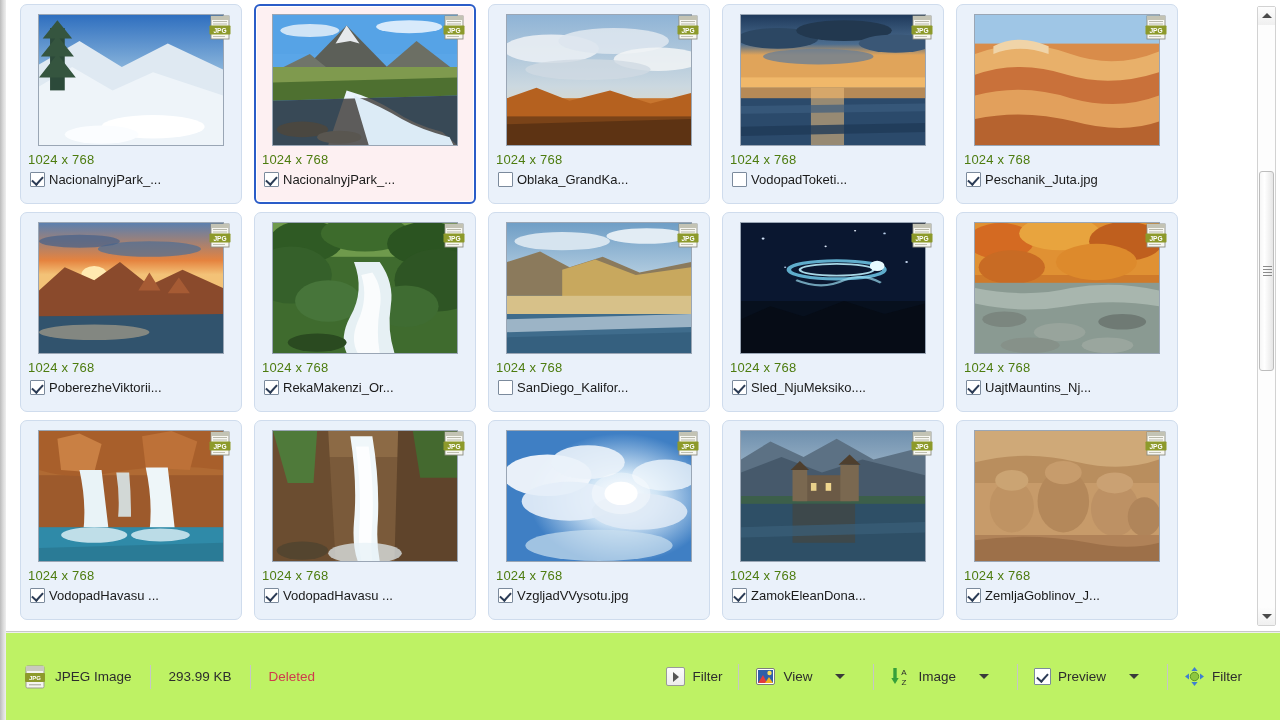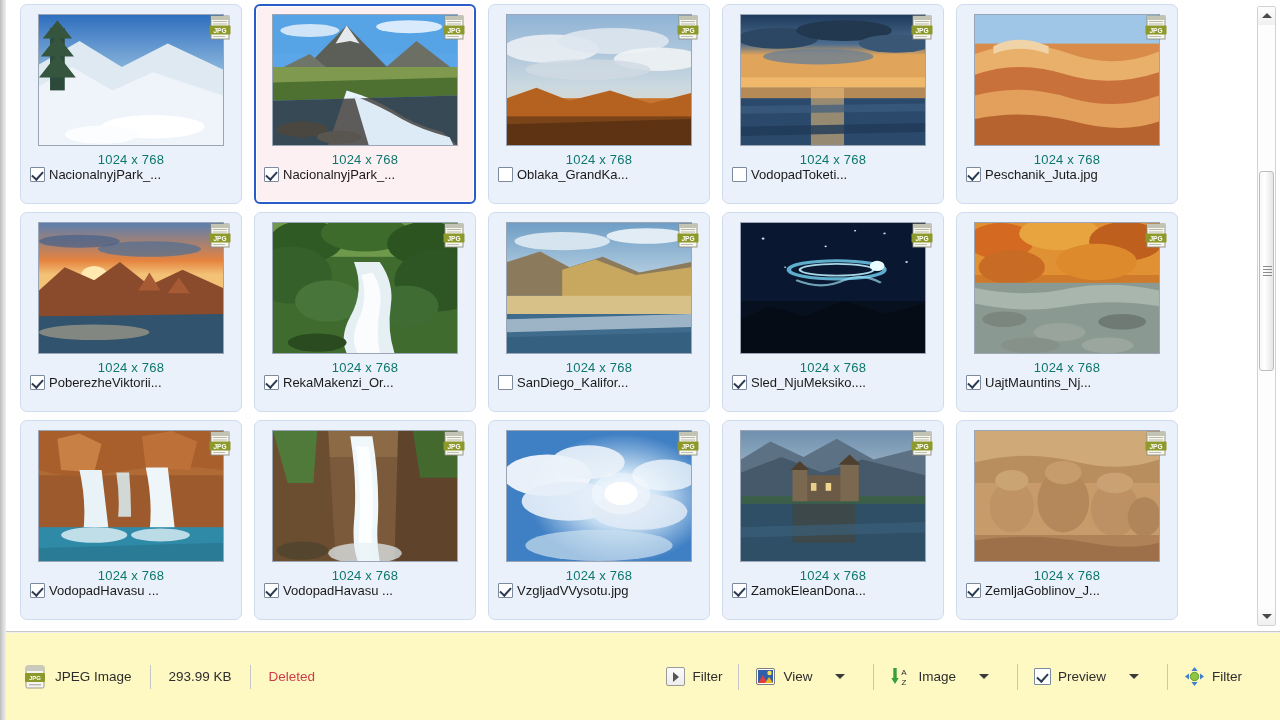--- a/index.html
+++ b/index.html
@@ -91,31 +91,32 @@
   
   .jpg-badge {
     position: absolute;
     right: 2px;
     top: 3px;
     width: 24px; height: 26px;
     pointer-events: none;
   }
 
   .dim {
-    text-align: center;
-    color: #0f766e;
+    text-align: left;
+    color: #4d7c0f;
     font-size: 13px;
     margin-top: 4px;
     letter-spacing: 0.2px;
   }
 
   .namerow {
     display: flex;
     align-items: center;
     gap: 4px;
+    margin-top: 5px;
     padding-left: 2px;
   }
   .cbox {
     flex: 0 0 auto;
     width: 15px; height: 15px;
     border: 1px solid #7b8a9c;
     background: #ffffff;
     border-radius: 1px;
     position: relative;
   }
@@ -184,21 +185,21 @@
     height: 1px;
     background: #8a8a8a;
     margin-bottom: 2px;
   }
 
   
   .statusbar {
     position: absolute;
     left: 6px; top: 633px;
     width: 1274px; height: 87px;
-    background: #fef9c3;
+    background: #bef264;
     display: flex;
     align-items: center;
   }
   .status-left {
     display: flex;
     align-items: center;
     gap: 0px;
     padding-left: 18px;
     height: 100%;
   }

